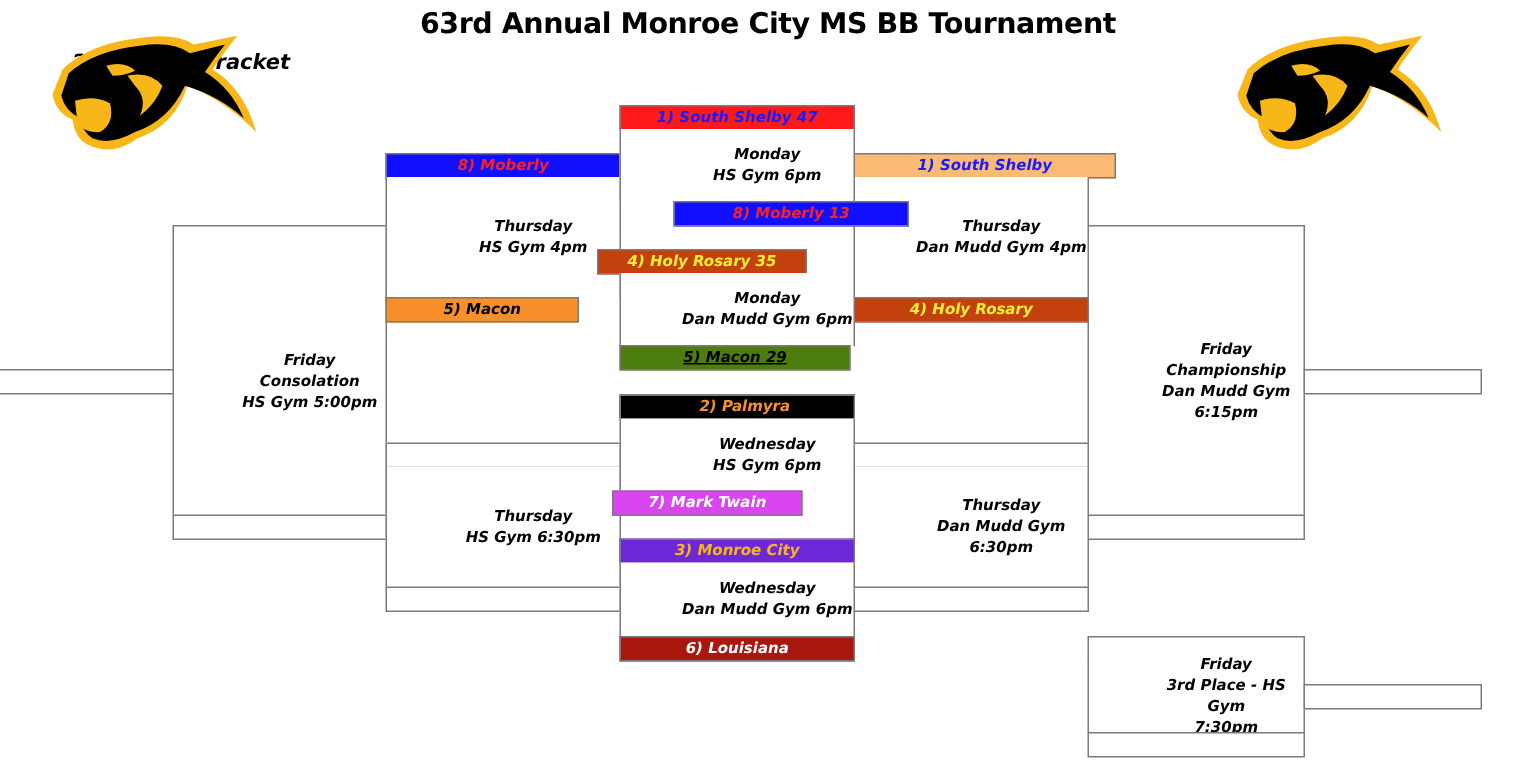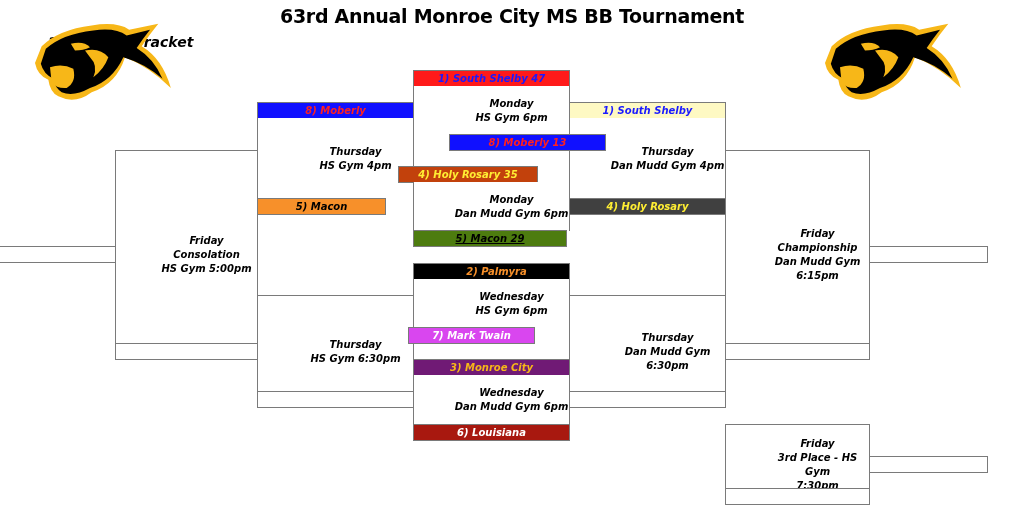--- a/index.html
+++ b/index.html
@@ -57,26 +57,26 @@
 <div class="abs slot" style="left:725px; top:343px; width:145px;"></div>
 <div class="abs slot" style="left:869px; top:246px; width:119px;"></div>
 
 <div class="abs slot" style="left:257px; top:102px; width:157px; background:#1010ff; color:#ff2020;">8) Moberly</div>
 <div class="abs body" style="left:257px; top:118px; width:157px; height:81px;">
   <span>Thursday</span>
   <span>HS Gym 4pm</span>
 </div>
 <div class="abs slot" style="left:257px; top:198px; width:129px; background:#f7902a; color:#000;">5) Macon</div>
 
-<div class="abs slot" style="left:569px; top:102px; width:157px; background:#fef9c3; color:#1a1aff;font-style:italic;">1) South Shelby</div>
+<div class="abs slot" style="left:569px; top:102px; width:175px; background:#fdba74; color:#1a1aff;font-style:italic;">1) South Shelby</div>
 <div class="abs body" style="left:569px; top:118px; width:157px; height:81px;">
   <span>Thursday</span>
   <span>Dan Mudd Gym 4pm</span>
 </div>
-<div class="abs slot" style="left:569px; top:198px; width:157px; background:#404040; color:#ffee33;">4) Holy Rosary</div>
+<div class="abs slot" style="left:569px; top:198px; width:157px; background:#c2410c; color:#ffee33;">4) Holy Rosary</div>
 
 <div class="abs slot" style="left:257px; top:295px; width:157px;"></div>
 <div class="abs body" style="left:257px; top:311px; width:157px; height:81px;">
   <span>Thursday</span>
   <span>HS Gym 6:30pm</span>
 </div>
 <div class="abs slot" style="left:257px; top:391px; width:157px;"></div>
 
 <div class="abs slot" style="left:569px; top:295px; width:157px;"></div>
 <div class="abs body" style="left:569px; top:311px; width:157px; height:81px;">
@@ -99,21 +99,21 @@
 </div>
 <div class="abs slot" style="left:413px; top:230px; width:154px; background:#4d7c0f; color:#000;text-decoration:underline;">5) Macon  29</div>
 
 <div class="abs slot" style="left:413px; top:263px; width:157px; background:#000; color:#f7902a;padding-left:10px;">2) Palmyra</div>
 <div class="abs body" style="left:413px; top:279px; width:157px; height:49px;">
   <span>Wednesday</span>
   <span>HS Gym 6pm</span>
 </div>
 <div class="abs slot" style="left:408px; top:327px; width:127px; background:#d946ef; color:#fff;">7) Mark Twain</div>
 
-<div class="abs slot" style="left:413px; top:359px; width:157px; background:#701a75; color:#f7b718;">3) Monroe City</div>
+<div class="abs slot" style="left:413px; top:359px; width:157px; background:#6d28d9; color:#f7b718;">3) Monroe City</div>
 <div class="abs body" style="left:413px; top:375px; width:157px; height:50px;">
   <span>Wednesday</span>
   <span>Dan Mudd Gym 6pm</span>
 </div>
 <div class="abs slot" style="left:413px; top:424px; width:157px; background:#a8180f; color:#fff;">6) Louisiana</div>
 
 <div class="abs slot" style="left:725px; top:424px; width:145px;"></div>
 <div class="abs body" style="left:725px; top:440px; width:145px; height:49px;">
   <span>Friday</span>
   <span>3rd Place - HS Gym</span>

